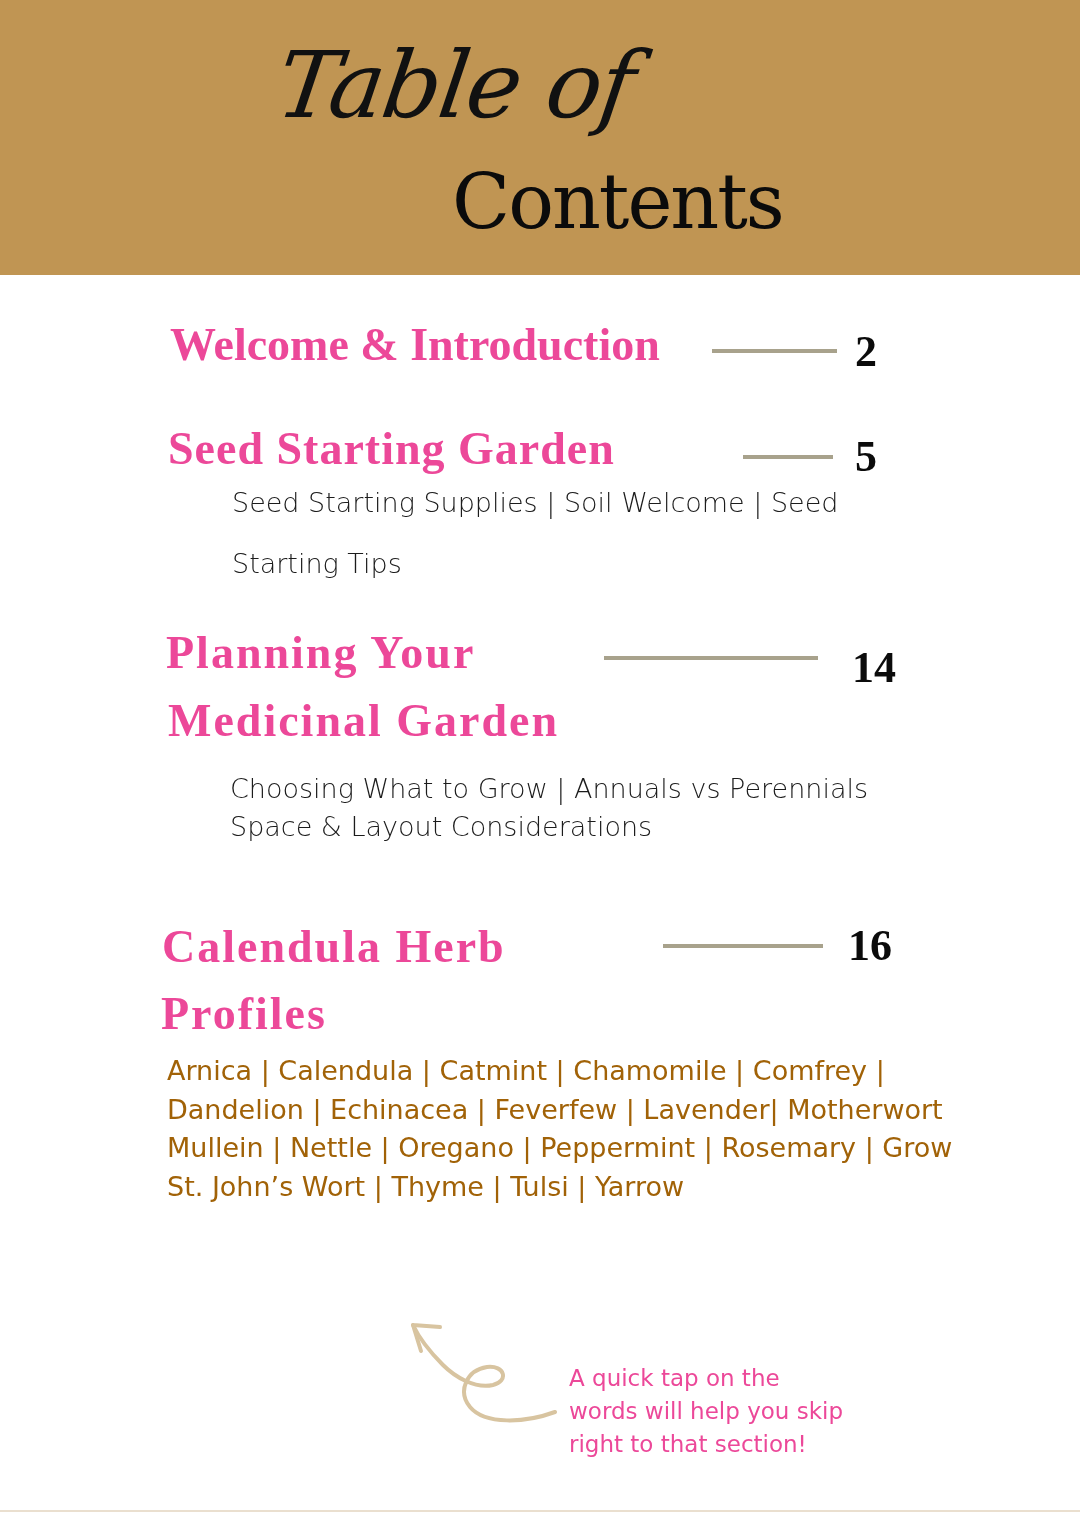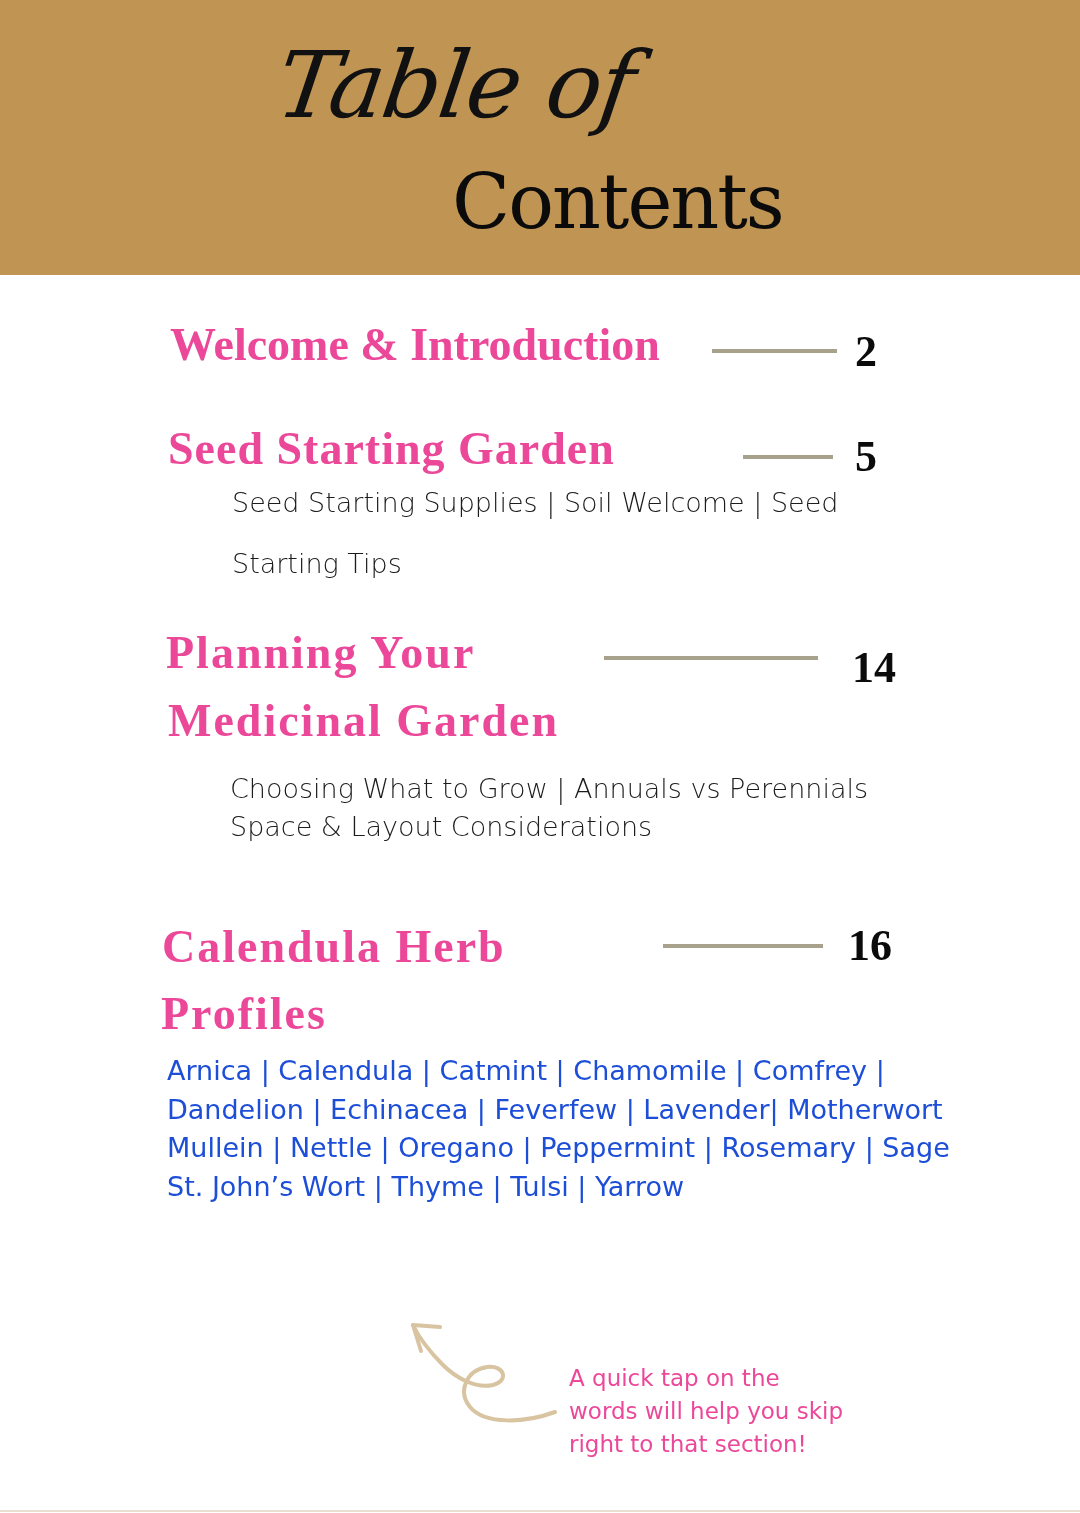--- a/index.html
+++ b/index.html
@@ -4,21 +4,21 @@
   <style>
     html, body { margin: 0; padding: 0; }
     body { width: 1080px; height: 1513px; background: #ffffff; position: relative; overflow: hidden; font-family: "Liberation Sans", sans-serif; color: #111; }
     .header { position: absolute; left: 0; top: 0; width: 1080px; height: 275px; background: #c09553; }
     .title-script { position: absolute; left: 278px; top: 40px; font-family: "DejaVu Serif", serif; font-style: italic; font-size: 92px; font-weight: normal; color: #111; letter-spacing: -2px; transform: skewX(-8deg); line-height: 1; }
     .title-main { position: absolute; left: 452px; top: 148px; font-family: "DejaVu Serif", serif; font-weight: normal; font-size: 76px; color: #0b0b0b; letter-spacing: -2px; line-height: 1; margin-top: 16px; }
     .entry-title { position: absolute; font-family: "Liberation Serif", serif; font-weight: bold; color: #ec4899; line-height: 1; white-space: nowrap; }
     .rule { position: absolute; height: 4px; background: #a8a28c; }
     .page-num { position: absolute; font-family: "Liberation Serif", serif; font-weight: bold; font-size: 44px; color: #0b0b0b; line-height: 1; }
     .sub { position: absolute; font-family: "DejaVu Sans", sans-serif; font-weight: 300; font-size: 27px; color: #1c1c1c; line-height: 38px; white-space: nowrap; }
-    .herbs { position: absolute; left: 167px; top: 1052px; font-family: "DejaVu Sans", sans-serif; font-size: 27px; color: #1d4ed8; line-height: 38.5px; white-space: nowrap; }
+    .herbs { position: absolute; left: 167px; top: 1052px; font-family: "DejaVu Sans", sans-serif; font-size: 27px; color: #a16207; line-height: 38.5px; white-space: nowrap; }
     .note { position: absolute; left: 569px; top: 1362px; font-family: "DejaVu Sans", sans-serif; font-size: 23px; color: #ec4899; line-height: 33px; white-space: nowrap; }
     .arrow { position: absolute; left: 405px; top: 1315px; }
     .bottom-line { position: absolute; left: 0; top: 1510px; width: 1080px; height: 2px; background: #eadfcf; }
     a.link { color: inherit; text-decoration: none; cursor: pointer; }
   </style>
 </head>
 <body>
 
 
 
@@ -56,21 +56,21 @@
 
 <a class="link">
   <div class="entry-title" style="left:162px; top:924px; font-size:46px; letter-spacing:2px;">Calendula Herb</div>
   <div class="entry-title" style="left:161px; top:991px; font-size:46px; letter-spacing:2px;text-align:right;">Profiles</div>
   <div class="rule" style="left:663px; top:944px; width:160px;"></div>
   <div class="page-num" style="left:848px; top:924px;">16</div>
 </a>
 <div class="herbs">
   <div>Arnica | Calendula | Catmint | Chamomile | Comfrey |</div>
   <div>Dandelion | Echinacea | Feverfew | Lavender| Motherwort</div>
-  <div>Mullein | Nettle | Oregano | Peppermint | Rosemary | Sage</div>
+  <div>Mullein | Nettle | Oregano | Peppermint | Rosemary | Grow</div>
   <div>St. John’s Wort | Thyme | Tulsi | Yarrow</div>
 </div>
 
 
 <svg class="arrow" width="160" height="115" viewBox="0 0 160 115">
   <path d="M150 97 C 120 108, 80 110, 65 92 C 52 76, 62 55, 82 52 C 100 50, 104 66, 88 70 C 70 74, 50 62, 38 50 C 26 38, 15 25, 8 10" fill="none" stroke="#d8c4a0" stroke-width="4" stroke-linecap="round"></path>
   <path d="M8 10 L 35 12 M8 10 L 16 36" fill="none" stroke="#d8c4a0" stroke-width="4" stroke-linecap="round"></path>
 </svg>
 <div class="note">
   <div>A quick tap on the</div>

